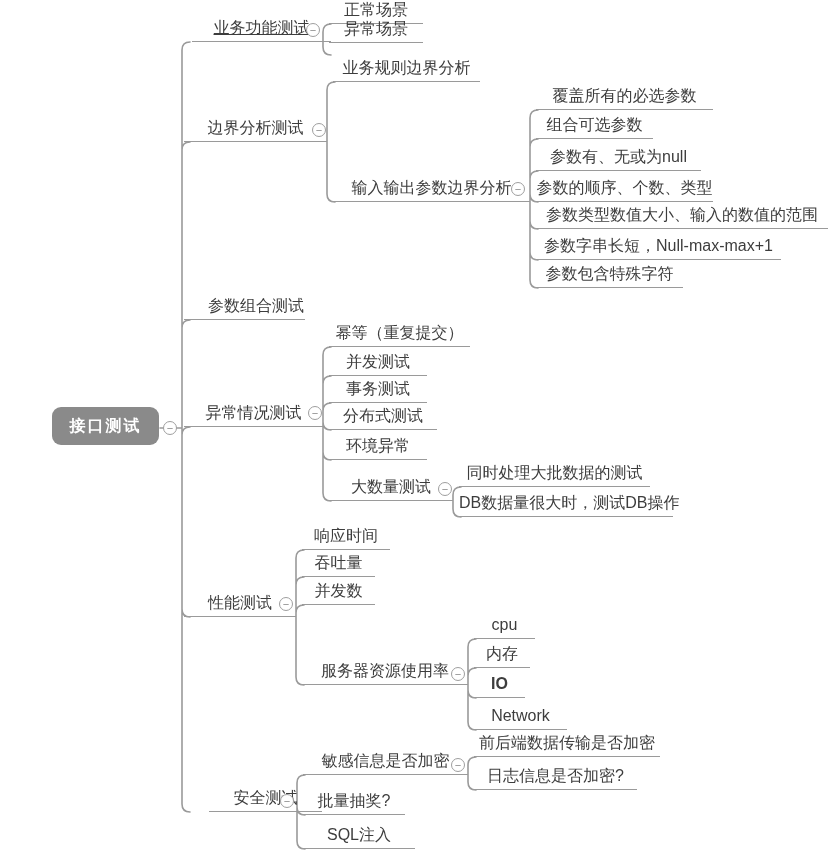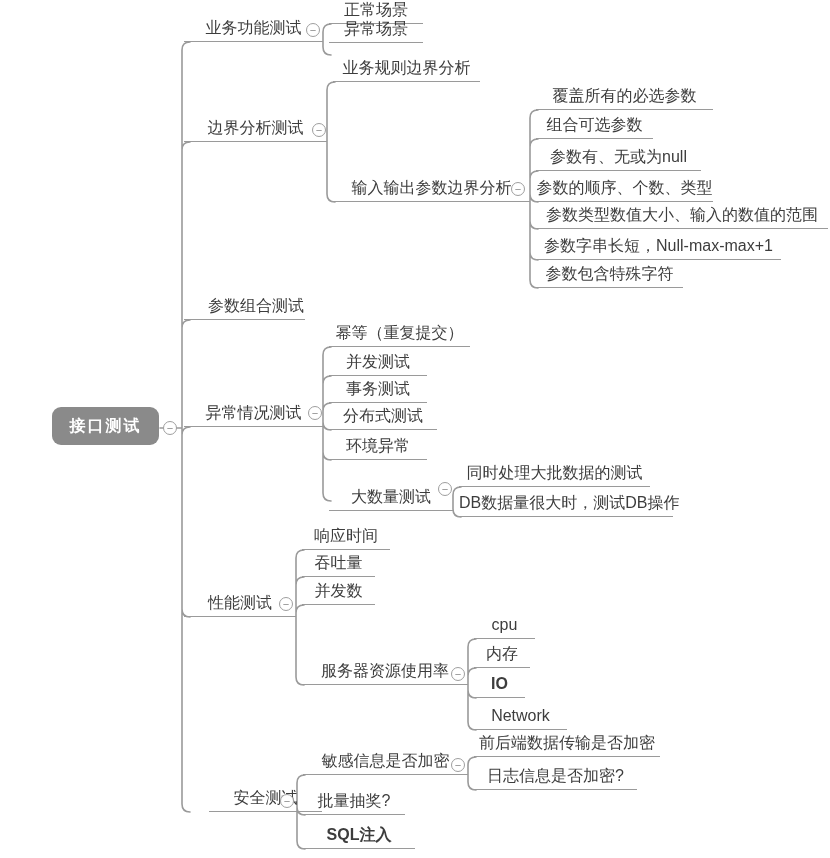--- a/index.html
+++ b/index.html
@@ -29,58 +29,58 @@
   }
 </style>
 </head>
 <body style="--line: #9a9a9a; --text: #3d3d3d; --root-bg: #8a8a8a; --root-text: #ffffff;">
 
 <div class="canvas">
   <svg class="wires" width="830" height="858" viewBox="0 0 830 858">
     <path id="wirepath" fill="none" stroke="#9a9a9a" stroke-width="1.6" stroke-linecap="round" d="M 190 42 Q 182 42 182 50 L 182 804 Q 182 812 190 812 M 190 142 Q 182 142 182 150 M 190 320 Q 182 320 182 328 M 190 427 Q 182 427 182 435 M 190 617 Q 182 617 182 609 M 160 428 L 182 428 M 331 24 Q 323 24 323 32 L 323 47 Q 323 55 331 55 M 335 82 Q 327 82 327 90 L 327 194 Q 327 202 335 202 M 538 110 Q 530 110 530 118 L 530 280 Q 530 288 538 288 M 538 139 Q 530 139 530 147 M 538 171 Q 530 171 530 179 M 538 202 Q 530 202 530 194 M 538 229 Q 530 229 530 221 M 538 260 Q 530 260 530 252 M 331 347 Q 323 347 323 355 L 323 493 Q 323 501 331 501 M 331 376 Q 323 376 323 384 M 331 403 Q 323 403 323 411 M 331 430 Q 323 430 323 422 M 331 460 Q 323 460 323 452 M 461 487 Q 453 487 453 495 L 453 509 Q 453 517 461 517 M 304 550 Q 296 550 296 558 L 296 677 Q 296 685 304 685 M 304 577 Q 296 577 296 585 M 304 605 Q 296 605 296 613 M 476 639 Q 468 639 468 647 L 468 722 Q 468 730 476 730 M 476 668 Q 468 668 468 676 M 476 698 Q 468 698 468 690 M 305 775 Q 297 775 297 783 L 297 841 Q 297 849 305 849 M 305 815 Q 297 815 297 807 M 476 757 Q 468 757 468 765 L 468 782 Q 468 790 476 790"></path>
   </svg>
   <div class="root" id="root-node">接口测试</div>
-<div class="topic" style="left: 184px; top: 16px; width: 139px;">业务功能测试</div>
+<div class="topic" style="left: 192px; top: 16px; width: 139px; text-decoration: underline;">业务功能测试</div>
     <div class="topic" style="left: 329px; top: -2px; width: 94px;">正常场景</div>
     <div class="topic" style="left: 329px; top: 17px; width: 94px;">异常场景</div>
     <div class="topic" style="left: 184px; top: 116px; width: 143px;">边界分析测试</div>
     <div class="topic" style="left: 333px; top: 56px; width: 147px;">业务规则边界分析</div>
     <div class="topic" style="left: 333px; top: 176px; width: 197px;">输入输出参数边界分析</div>
     <div class="topic" style="left: 536px; top: 84px; width: 177px;">覆盖所有的必选参数</div>
     <div class="topic" style="left: 536px; top: 113px; width: 117px;">组合可选参数</div>
     <div class="topic" style="left: 536px; top: 145px; width: 165px;">参数有、无或为null</div>
     <div class="topic" style="left: 536px; top: 176px; width: 177px;">参数的顺序、个数、类型</div>
     <div class="topic" style="left: 536px; top: 203px; width: 292px;">参数类型数值大小、输入的数值的范围</div>
     <div class="topic" style="left: 536px; top: 234px; width: 245px;">参数字串长短，Null-max-max+1</div>
     <div class="topic" style="left: 536px; top: 262px; width: 147px;">参数包含特殊字符</div>
     <div class="topic" style="left: 184px; top: 294px; width: 121px; padding-left: 23px;">参数组合测试</div>
     <div class="topic" style="left: 184px; top: 401px; width: 139px;">异常情况测试</div>
     <div class="topic" style="left: 329px; top: 321px; width: 141px;">幂等（重复提交）</div>
     <div class="topic" style="left: 329px; top: 350px; width: 98px;">并发测试</div>
     <div class="topic" style="left: 329px; top: 377px; width: 98px;">事务测试</div>
     <div class="topic" style="left: 329px; top: 404px; width: 108px;">分布式测试</div>
     <div class="topic" style="left: 329px; top: 434px; width: 98px;">环境异常</div>
-    <div class="topic" style="left: 329px; top: 475px; width: 124px; margin-top: 10px;">大数量测试</div>
+    <div class="topic" style="left: 329px; top: 475px; width: 124px;">大数量测试</div>
     <div class="topic" style="left: 459px; top: 461px; width: 191px;">同时处理大批数据的测试</div>
     <div class="topic" style="left: 459px; top: 491px; width: 214px;">DB数据量很大时，测试DB操作</div>
     <div class="topic" style="left: 184px; top: 591px; width: 112px;">性能测试</div>
     <div class="topic" style="left: 302px; top: 524px; width: 88px;">响应时间</div>
     <div class="topic" style="left: 302px; top: 551px; width: 73px;">吞吐量</div>
     <div class="topic" style="left: 302px; top: 579px; width: 73px;">并发数</div>
     <div class="topic" style="left: 302px; top: 659px; width: 166px;">服务器资源使用率</div>
     <div class="topic" style="left: 474px; top: 613px; width: 61px;">cpu</div>
     <div class="topic" style="left: 474px; top: 642px; width: 56px;">内存</div>
     <div class="topic" style="left: 474px; top: 672px; width: 51px; font-weight: bold;">IO</div>
     <div class="topic" style="left: 474px; top: 704px; width: 93px;">Network</div>
     <div class="topic" style="left: 184px; top: 786px; width: 113px; margin-left: 25px;">安全测试</div>
     <div class="topic" style="left: 303px; top: 749px; width: 165px;">敏感信息是否加密</div>
     <div class="topic" style="left: 474px; top: 731px; width: 186px;">前后端数据传输是否加密</div>
     <div class="topic" style="left: 474px; top: 764px; width: 163px;">日志信息是否加密?</div>
     <div class="topic" style="left: 303px; top: 789px; width: 102px;">批量抽奖?</div>
-    <div class="topic" style="left: 303px; top: 823px; width: 112px; font-weight: bold;">SQL注入</div>
+    <div class="topic" style="left: 303px; top: 823px; width: 112px;">SQL注入</div>
     <div class="badge" style="left: 163px; top: 421px;">−</div>
     <div class="badge" style="left: 306px; top: 23px;">−</div>
     <div class="badge" style="left: 312px; top: 123px;">−</div>
     <div class="badge" style="left: 511px; top: 182px;">−</div>
     <div class="badge" style="left: 308px; top: 406px;">−</div>
     <div class="badge" style="left: 438px; top: 482px;">−</div>
     <div class="badge" style="left: 279px; top: 597px;">−</div>
     <div class="badge" style="left: 451px; top: 667px;">−</div>
     <div class="badge" style="left: 280px; top: 794px;">−</div>
     <div class="badge" style="left: 451px; top: 758px;">−</div>

